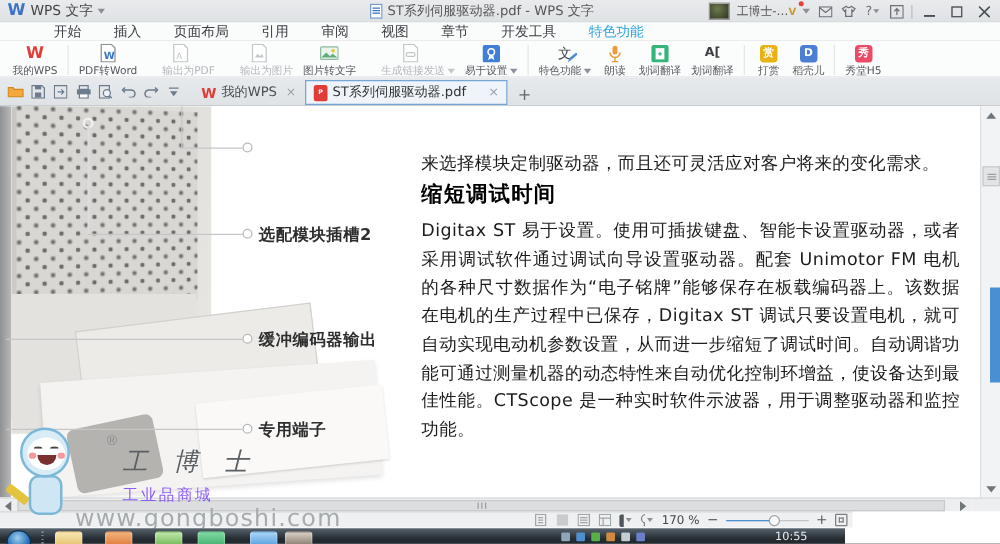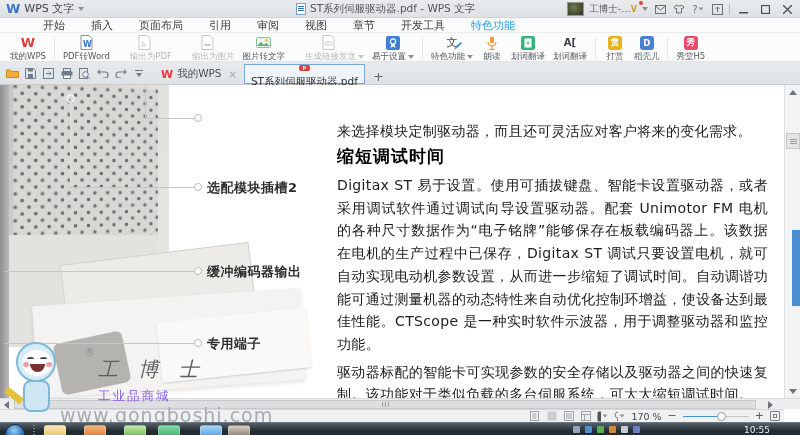--- a/index.html
+++ b/index.html
@@ -52,21 +52,21 @@
   
   .tabrow { position:absolute; left:0; top:62px; width:800px; height:23px;
             background:linear-gradient(#e7eaec,#dfe3e6); border-bottom:1px solid #c9cdd1;
             display:flex; align-items:center; }
   .qa { display:flex; align-items:center; gap:5px; padding:0 5px 0 6px; }
   .qa-ic { width:13px; height:13px; display:flex; align-items:center; justify-content:center; }
   .tabs { display:flex; align-items:flex-end; height:100%; margin-left:4px; }
   .dtab { display:flex; align-items:center; height:20px; padding:0 6px; gap:4px; font-size:10.5px;
           color:#4a4e52; border:1px solid transparent; }
   .dtab .x { color:#9aa0a5; font-size:10px; margin-left:3px; }
-  .dtab.active { background:#eef4fa; border:1px solid #76a6d8; color:#333;flex-direction:column; }
+  .dtab.active { background:#eef4fa; border:1px solid #76a6d8; color:#333; }
   .tab-w { color:#e23c39; font-weight:bold; font-size:11px; }
   .pdf-badge { width:11px; height:13px; background:#e23c39; border-radius:2px; color:#fff;
                font-size:5px; font-weight:bold; display:flex; align-items:center; justify-content:center; }
   .newtab { font-size:13px; color:#666; padding:0 8px; }
   .tr-right { position:absolute; right:8px; top:64px; display:flex; align-items:center; gap:6px; }
   .tr-ic { width:13px; height:12px; display:flex; align-items:center; justify-content:center; }
   .hint { font-size:10px; color:#8b9298; }
   .bulb { width:9px; height:9px; border-radius:50%; background:#f5b50a; position:relative; }
   .bulb:after { content:""; position:absolute; left:2.5px; bottom:-3px; width:4px; height:3px; background:#c9940b; }
 
@@ -119,36 +119,36 @@
   .hscroll { position:absolute; left:0; top:398px; width:778px; height:11px; background:#eceeef; border-top:1px solid #d8dadb; }
   .h-btn { position:absolute; top:0; width:13px; height:11px; display:flex; align-items:center; justify-content:center; }
   .tri-l { width:0; height:0; border-top:4px solid transparent; border-bottom:4px solid transparent; border-right:5px solid #6f7579; }
   .tri-r { width:0; height:0; border-top:4px solid transparent; border-bottom:4px solid transparent; border-left:5px solid #6f7579; }
   .h-thumb { position:absolute; left:14px; top:1px; width:742px; height:9px; background:#dcdedf; border:1px solid #c8cacc;
              display:flex; align-items:center; justify-content:center; gap:2px; }
   .h-thumb i { width:1px; height:5px; background:#9a9ea1; }
   .corner { position:absolute; left:778px; top:398px; width:22px; height:11px; background:#eceeef; border-top:1px solid #d8dadb; }
 
   
-  .statusbar { position:absolute; left:0; top:409px; width:784px; height:13px; background:#eef0f1;
+  .statusbar { position:absolute; left:0; top:409px; width:682px; height:13px; background:#eef0f1;
                border-top:1px solid #d5d7d8; display:flex; align-items:center; justify-content:flex-end;
                padding-right:4px; gap:6px; }
   .st-ic { width:11px; height:10px; display:flex; align-items:center; justify-content:center; }
   .zoom-label { font-size:9.5px; color:#44484c; }
   .zoom-minus,.zoom-plus { font-size:11px; color:#55595d; line-height:10px; }
   .slider { position:relative; width:66px; height:10px; }
   .slider .track { position:absolute; left:0; top:4.5px; width:66px; height:1.5px; background:#c3c5c7; }
   .slider .fill { position:absolute; left:0; top:4.5px; width:38px; height:1.5px; background:#4a8fd2; }
   .slider .knob { position:absolute; left:34px; top:0.5px; width:9px; height:9px; border-radius:50%;
                   background:#fdfdfd; border:1px solid #9aa0a5; }
   .fs-ic { width:10px; height:10px; border:1px solid #7b8085; border-radius:1px; position:relative; }
   .fs-ic:after { content:""; position:absolute; left:2px; top:2px; right:2px; bottom:2px; border:1px dashed #7b8085; }
 
   
-  .taskbar { position:absolute; left:0; top:422px; width:800px; height:13px; z-index:45;
+  .taskbar { position:absolute; left:0; top:422px; width:676px; height:13px; z-index:45;
              background:linear-gradient(#55606a,#232a30 70%); border-top:1px solid #6d7780; display:flex; align-items:flex-start;padding-left:20px; }
   .orb { position:absolute; left:5px; top:1px; width:20px; height:20px; border-radius:50%;
          background:radial-gradient(circle at 45% 30%,#9fd0f0,#2a72b8 55%,#103d66); border:1px solid #0d2f4e; }
   .tk-sep { position:absolute; left:33px; top:2px; width:2px; height:11px;
             background:repeating-linear-gradient(#7b848c 0 1px,transparent 1px 3px); }
   .tk-ic { position:absolute; top:2px; width:22px; height:16px; border-radius:3px; border:1px solid rgba(255,255,255,.25); }
   .tray { position:absolute; right:160px; top:3px; display:flex; gap:5px; align-items:center; }
   .tray i { width:7px; height:7px; border-radius:1px; display:block; }
   .clock { position:absolute; right:30px; top:2px; font-size:9px; color:#e8ecef; }
 
@@ -482,21 +482,20 @@
     <div class="co-label" style="left:207px; top:178px;">缓冲编码器输出</div>
 
     <div class="co-line" style="left:5px; top:258px; width:189px; height:1px;"></div>
     <div class="co-circle" style="left:194px; top:254px;"></div>
     <div class="co-label" style="left:207px; top:250px;">专用端子</div>
 
     <div class="textcol">
       <div class="intro">来选择模块定制驱动器，而且还可灵活应对客户将来的变化需求。</div>
       <div class="dhead">缩短调试时间</div>
       <div class="dpara">Digitax ST 易于设置。使用可插拔键盘、智能卡设置驱动器，或者采用调试软件通过调试向导设置驱动器。配套 Unimotor FM 电机的各种尺寸数据作为“电子铭牌”能够保存在板载编码器上。该数据在电机的生产过程中已保存，Digitax ST 调试只要设置电机，就可自动实现电动机参数设置，从而进一步缩短了调试时间。自动调谐功能可通过测量机器的动态特性来自动优化控制环增益，使设备达到最佳性能。CTScope 是一种实时软件示波器，用于调整驱动器和监控功能。</div>
-      <div class="dpara" style="margin-top:5px;">驱动器标配的智能卡可实现参数的安全存储以及驱动器之间的快速复制。该功能对于类似负载的多台伺服系统，可大大缩短调试时间。</div>
     </div>
 
     <div class="vscroll">
       <div class="sb-btn" style="top:0;">
           <span class="tri-up"></span>
         </div>
       <div class="v-thumb">
           <i></i>
           <i></i>
           <i></i>

